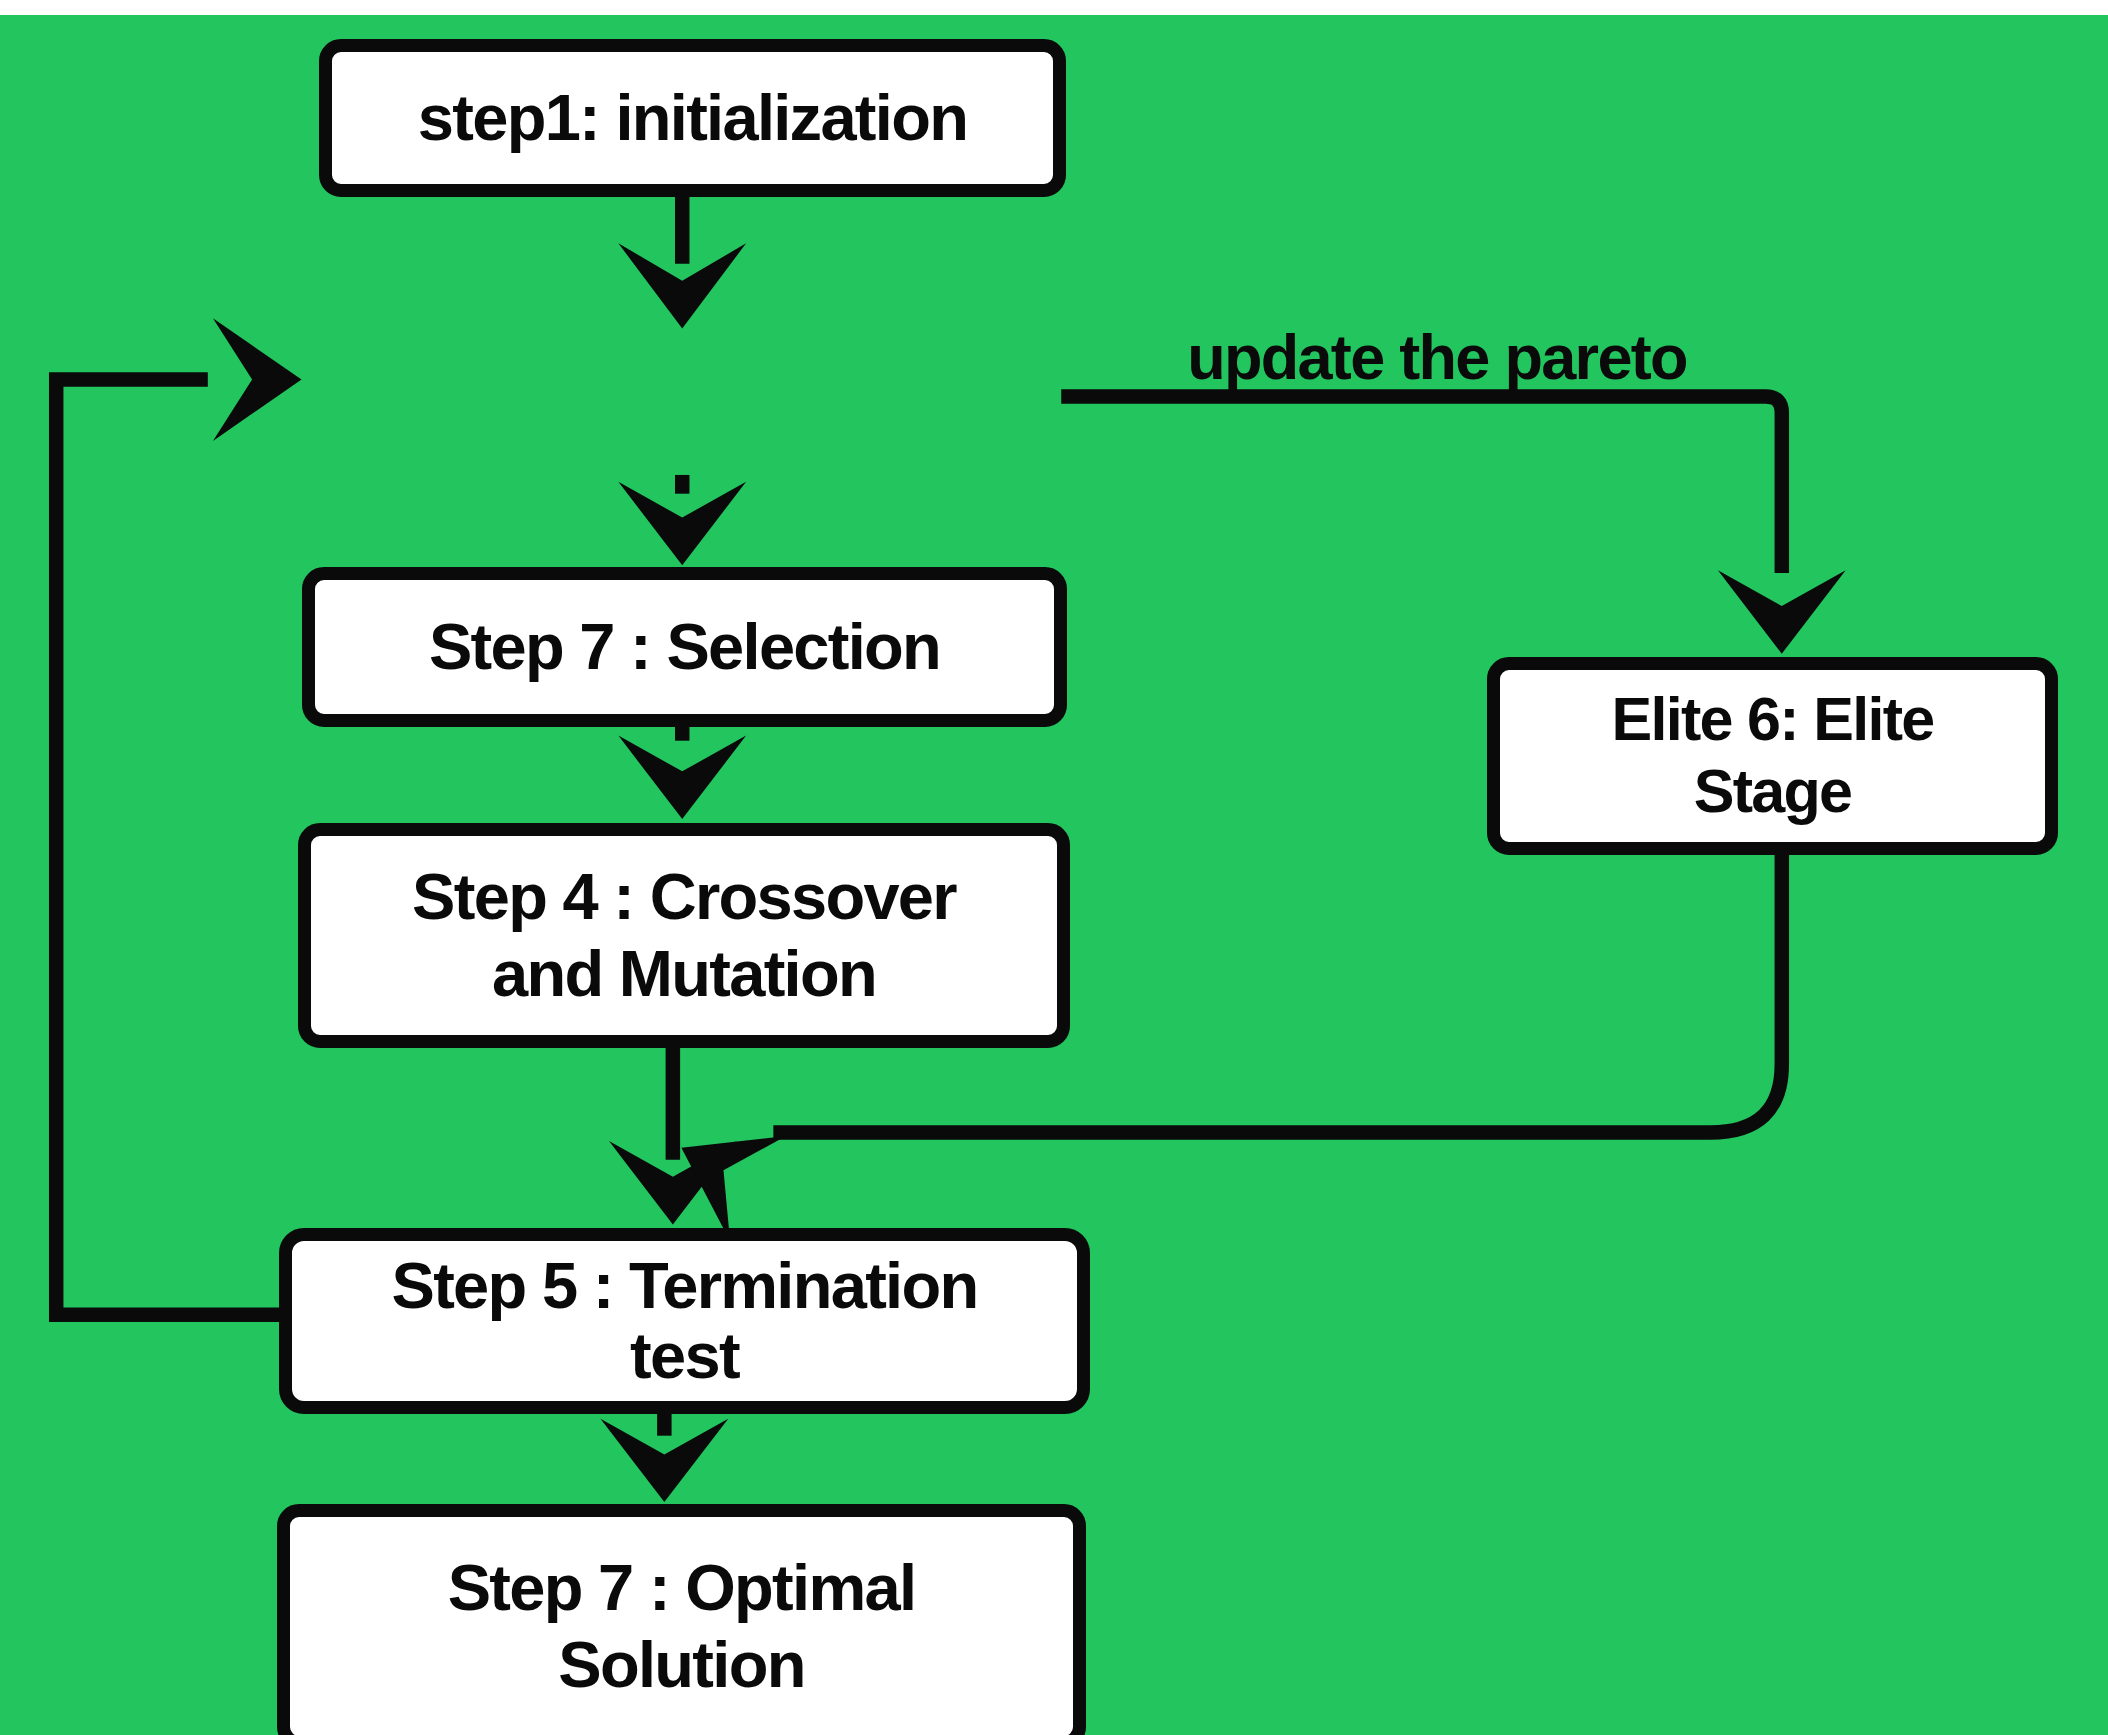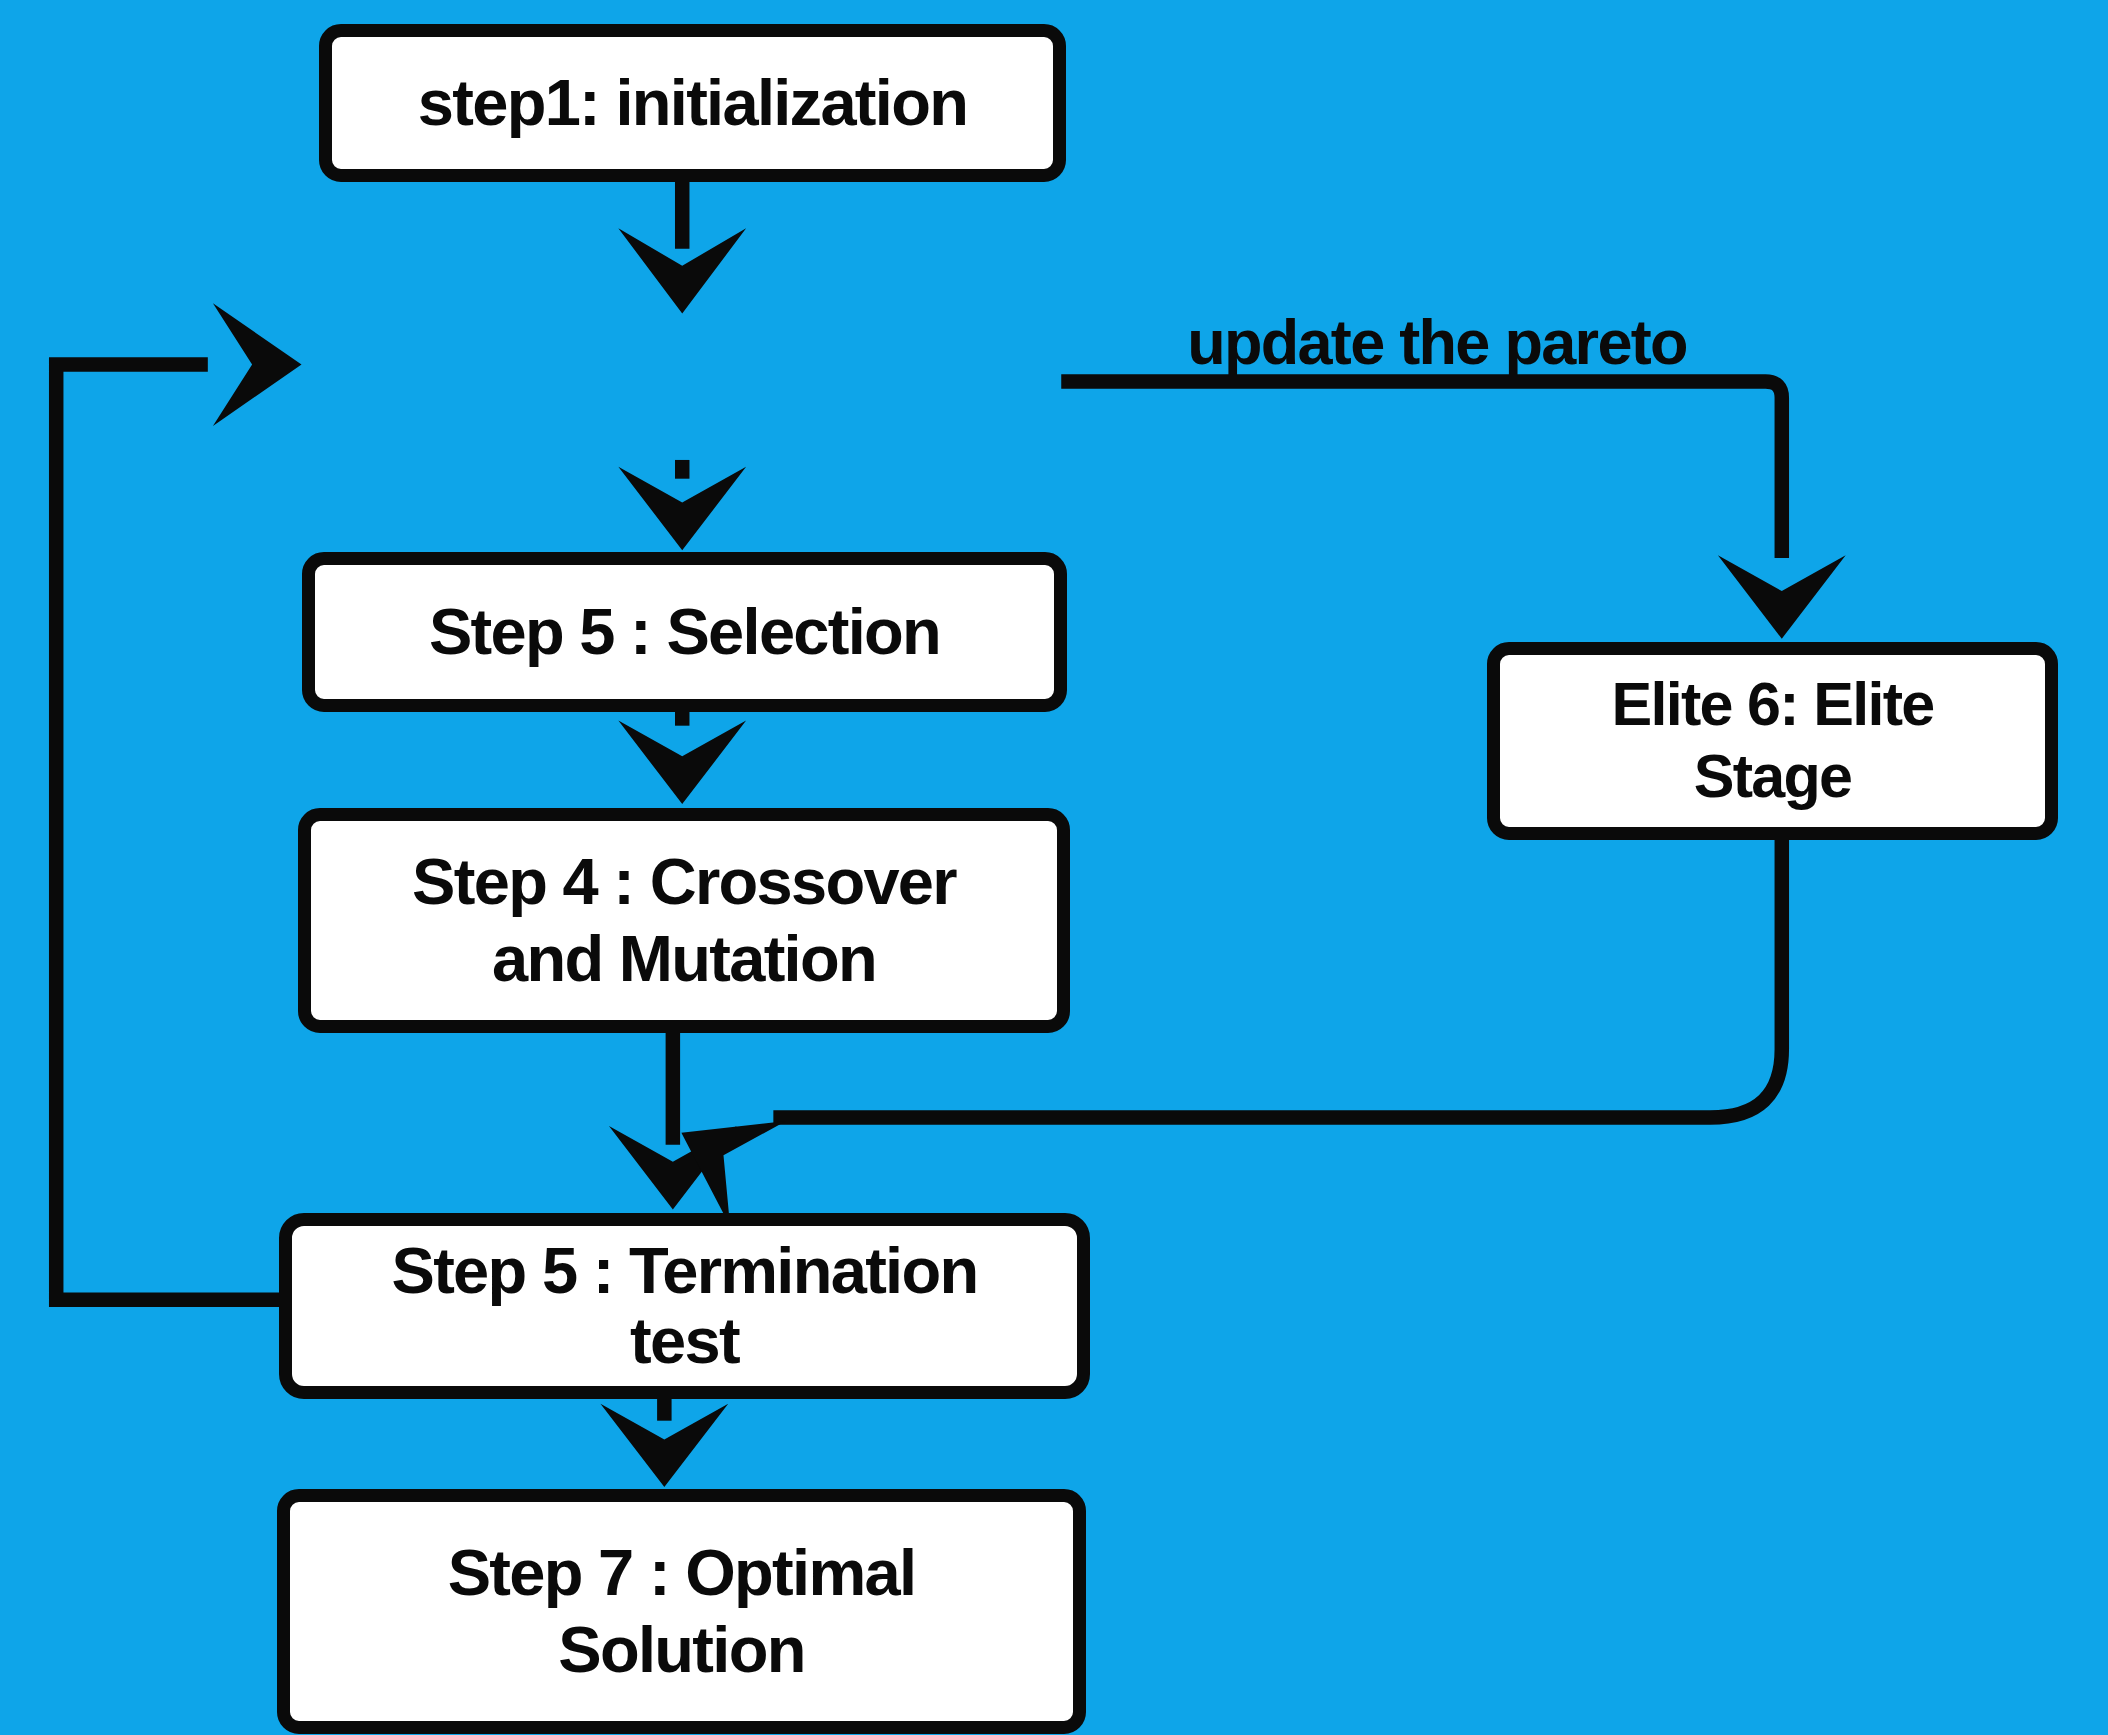--- a/index.html
+++ b/index.html
@@ -1,17 +1,17 @@
 <!DOCTYPE html>
 <html style="font-size:13.6px"><head>
 <meta charset="utf-8">
 <style>
   html,body{margin:0;padding:0;background:#ffffff;}
   body{width:2108px;height:1735px;position:relative;font-family:"Liberation Sans",sans-serif;}
-  .stage{position:absolute;inset:0;background:#0ea5e9;overflow:hidden;}
+  .stage{position:absolute;inset:0;background:#22c55e;overflow:hidden;margin-top:15px;}
   svg.wires{position:absolute;left:0;top:0;width:2108px;height:1735px;}
   .node{
     position:absolute;
     background:#ffffff;
     border:13.6px solid #0a0a0a;
     border-radius:22px;
     box-sizing:border-box;
     display:flex;
     flex-direction:column;
     align-items:center;
@@ -73,21 +73,21 @@
       <path d="M354 428 L250 356 L296 428 L250 500 Z"></path>
     </g>
   </svg>
 
   <div class="node" style="left:319px;top:24px;width:747px;height:158px;">
     <span>step1: initialization</span>
   </div>
 
 
   <div class="node" style="left:302px;top:552px;width:765px;height:160px;">
-    <span>Step 5 : Selection</span>
+    <span>Step 7 : Selection</span>
   </div>
 
   <div class="node" style="left:298px;top:808px;width:772px;height:225px;">
     <span>Step 4 : Crossover</span>
     <span>and Mutation</span>
   </div>
 
   <div class="node" style="left:1487px;top:642px;width:571px;height:198px;font-size:61px;">
     <span>Elite 6: Elite</span>
     <span>Stage</span>

